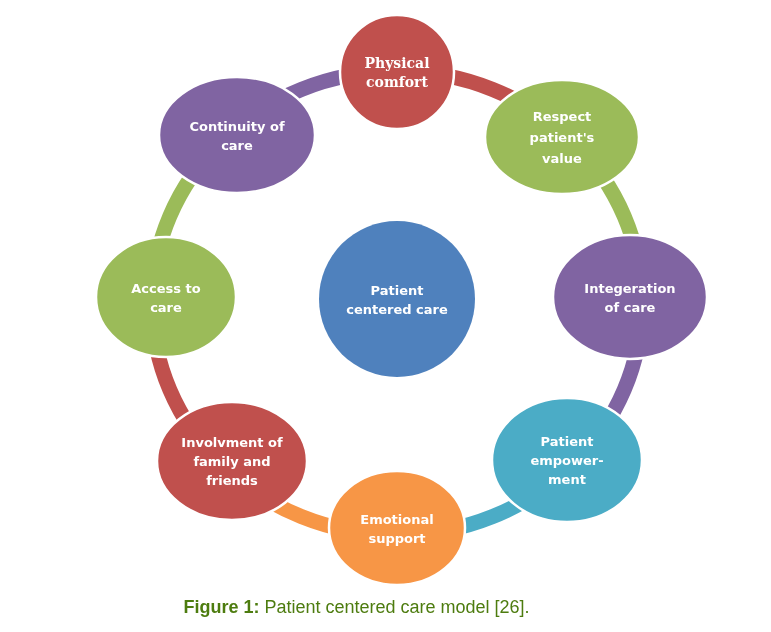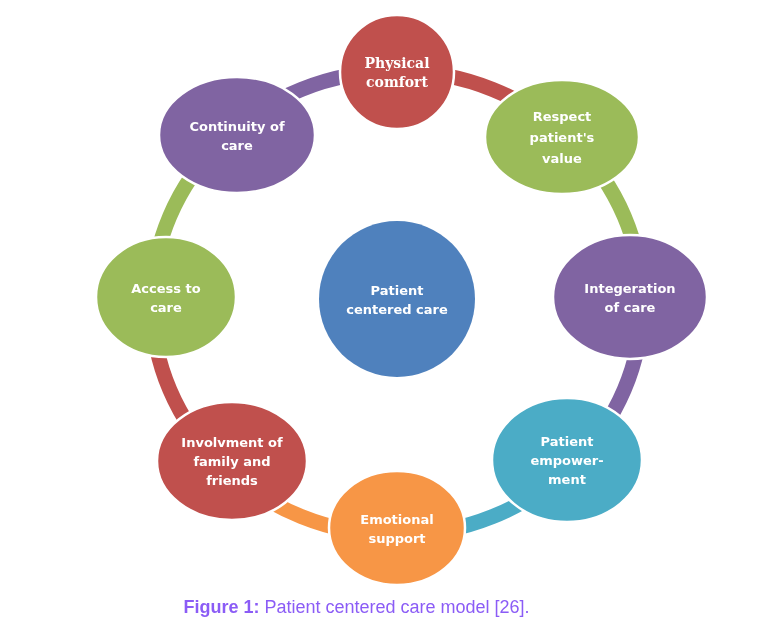--- a/index.html
+++ b/index.html
@@ -1,21 +1,21 @@
 <!DOCTYPE html>
 <html><head>
 <meta charset="utf-8">
 <style>
   html, body { margin:0; padding:0; background:#ffffff; }
   body { width:771px; height:632px; position:relative; overflow:hidden; }
   #diagram { position:absolute; left:0; top:0; width:771px; height:600px; }
   .node-text { font-family:"DejaVu Sans", sans-serif; font-weight:bold; font-size:13px; fill:#ffffff; text-anchor:middle; }
   .node-text.serif { font-family:"DejaVu Serif", serif; font-size:14px; }
   .caption { position:absolute; left:0; width:713px; top:597px; text-align:center;
-             font-family:"Liberation Sans", sans-serif; font-size:18px; color:#8b5cf6; }
+             font-family:"Liberation Sans", sans-serif; font-size:18px; color:#4d7c0f; }
   .caption b { font-weight:bold; }
 </style>
 </head>
 <body>
 
 <svg id="diagram" viewBox="0 0 771 600" xmlns="http://www.w3.org/2000/svg">
   <g id="arcs">
       <path d="M 397 71 A 245 232 0 0 1 573.2382510829696 141.83925805351262" fill="none" stroke="#C0504D" stroke-width="15"></path>
       <path d="M 573.2382510829696 141.83925805351262 A 245 232 0 0 1 642 303" fill="none" stroke="#9BBB59" stroke-width="15"></path>
       <path d="M 642 303 A 245 232 0 0 1 573.2382510829696 464.1607419464873" fill="none" stroke="#8064A2" stroke-width="15"></path>

